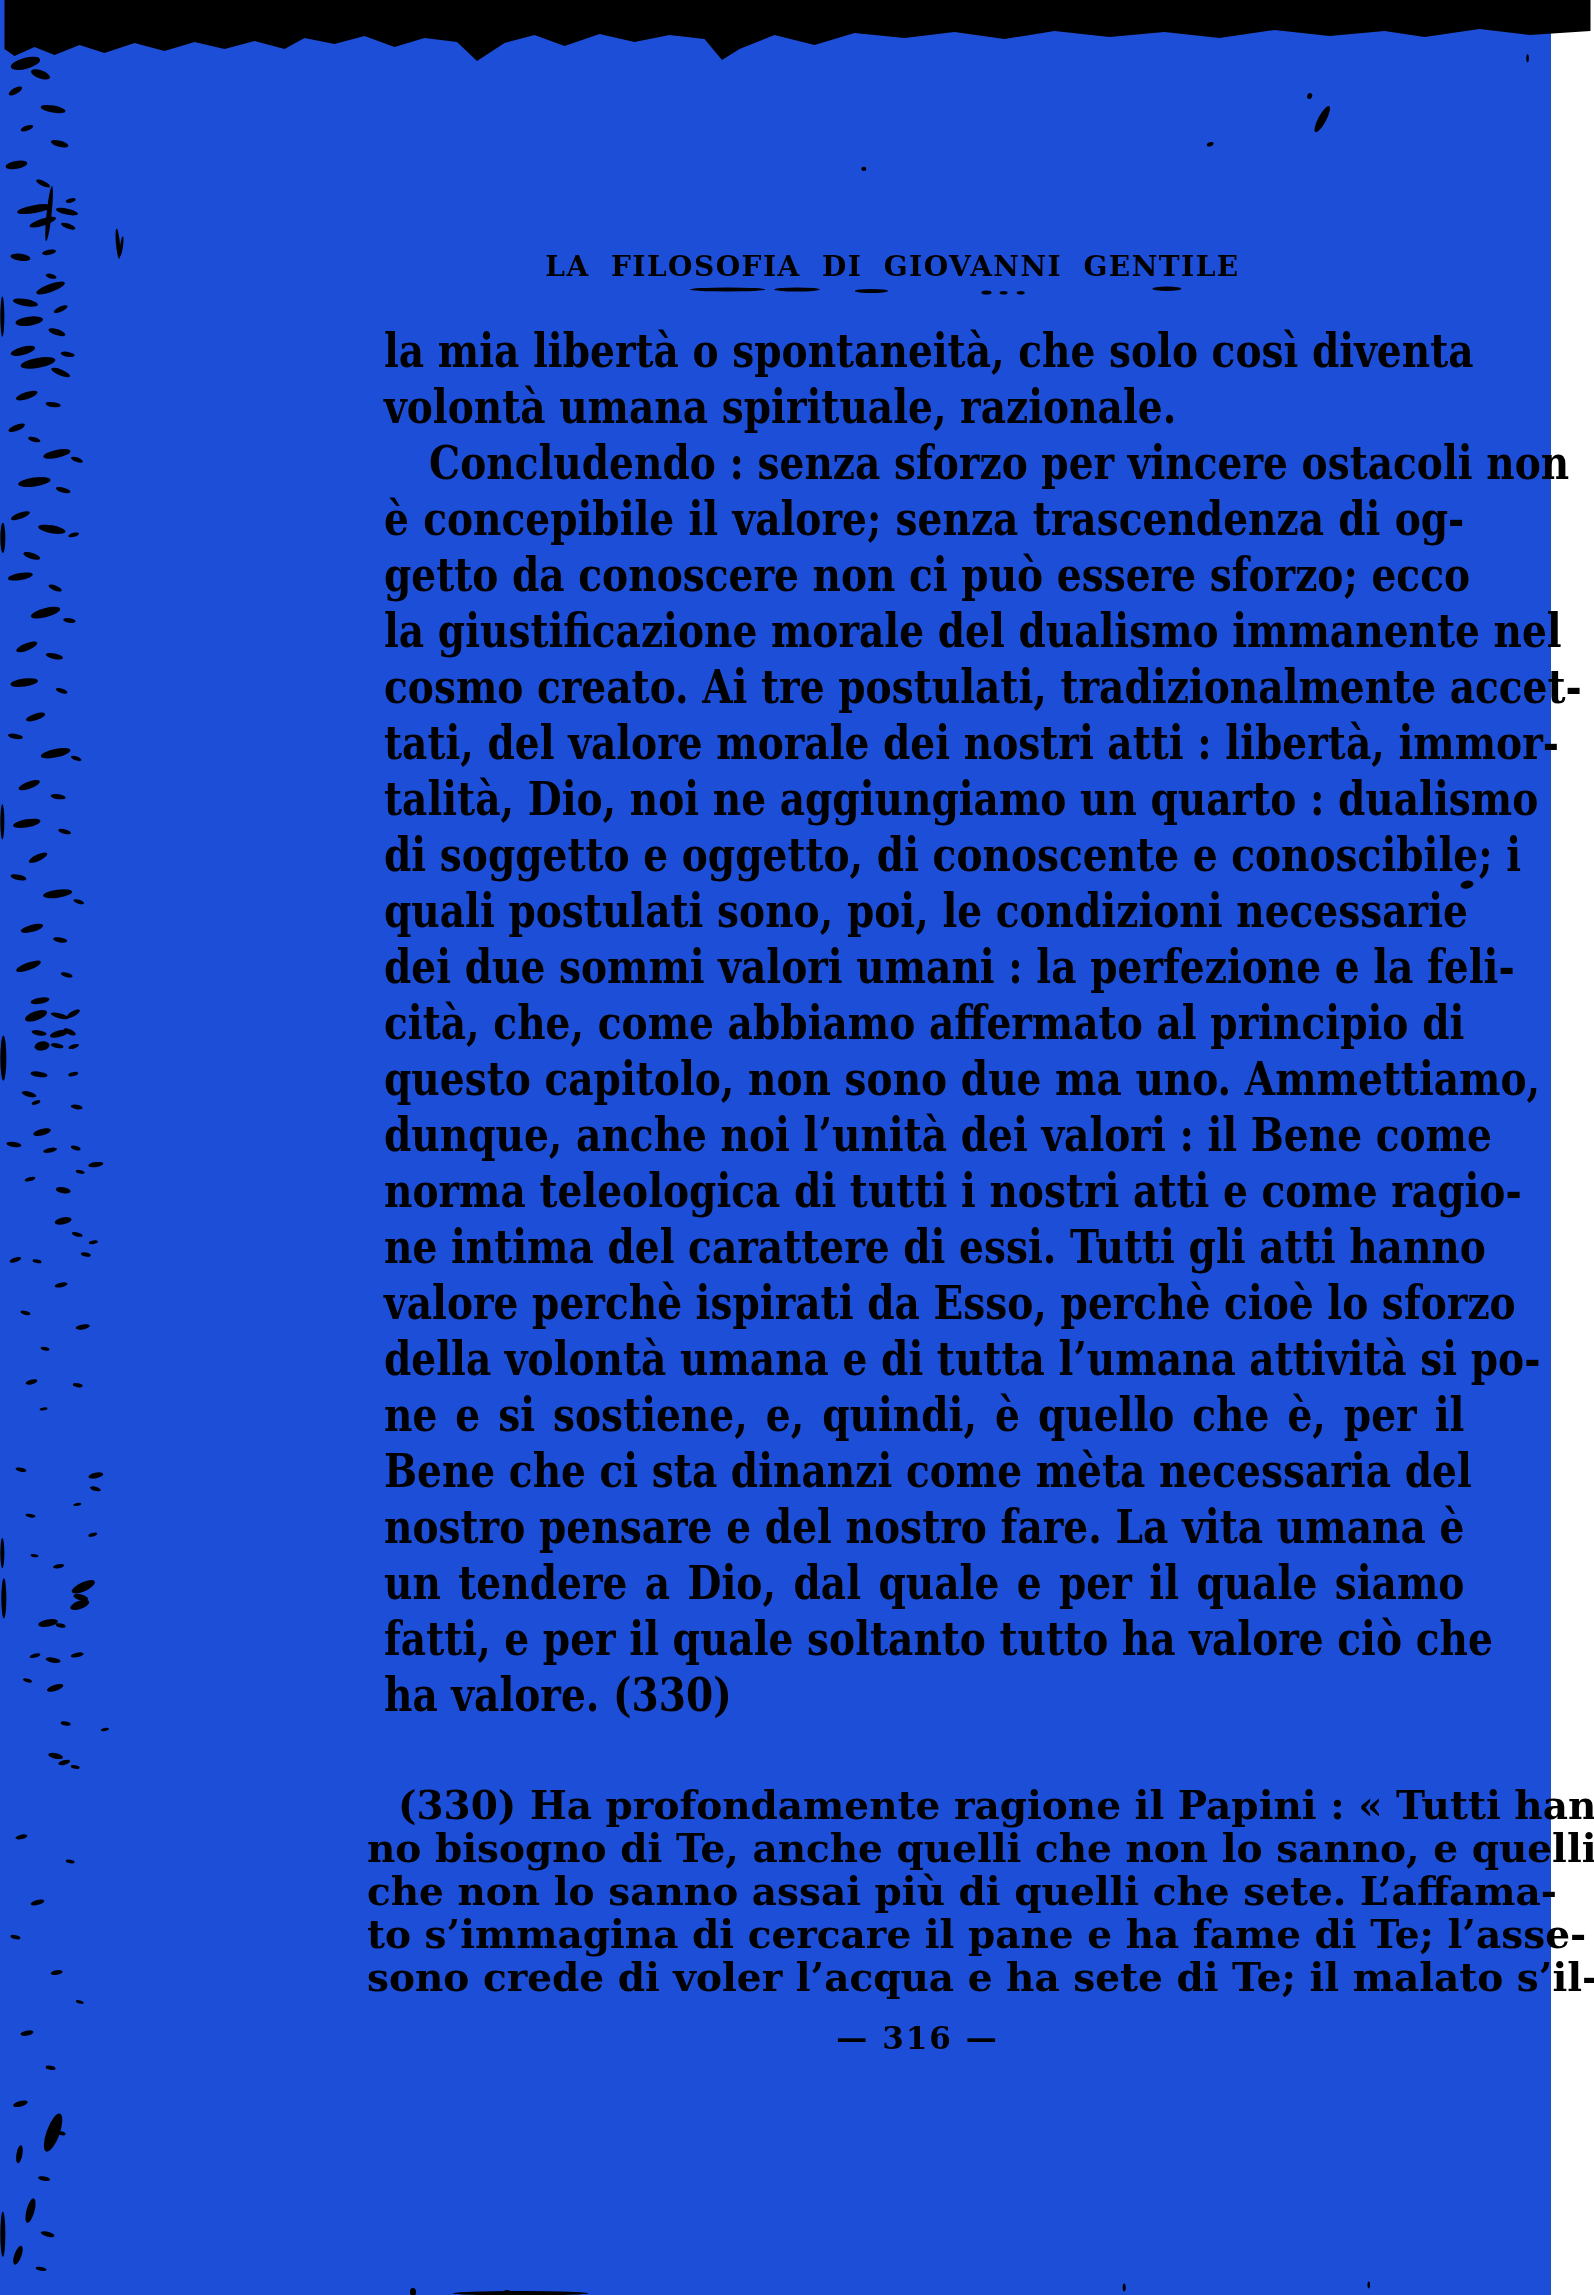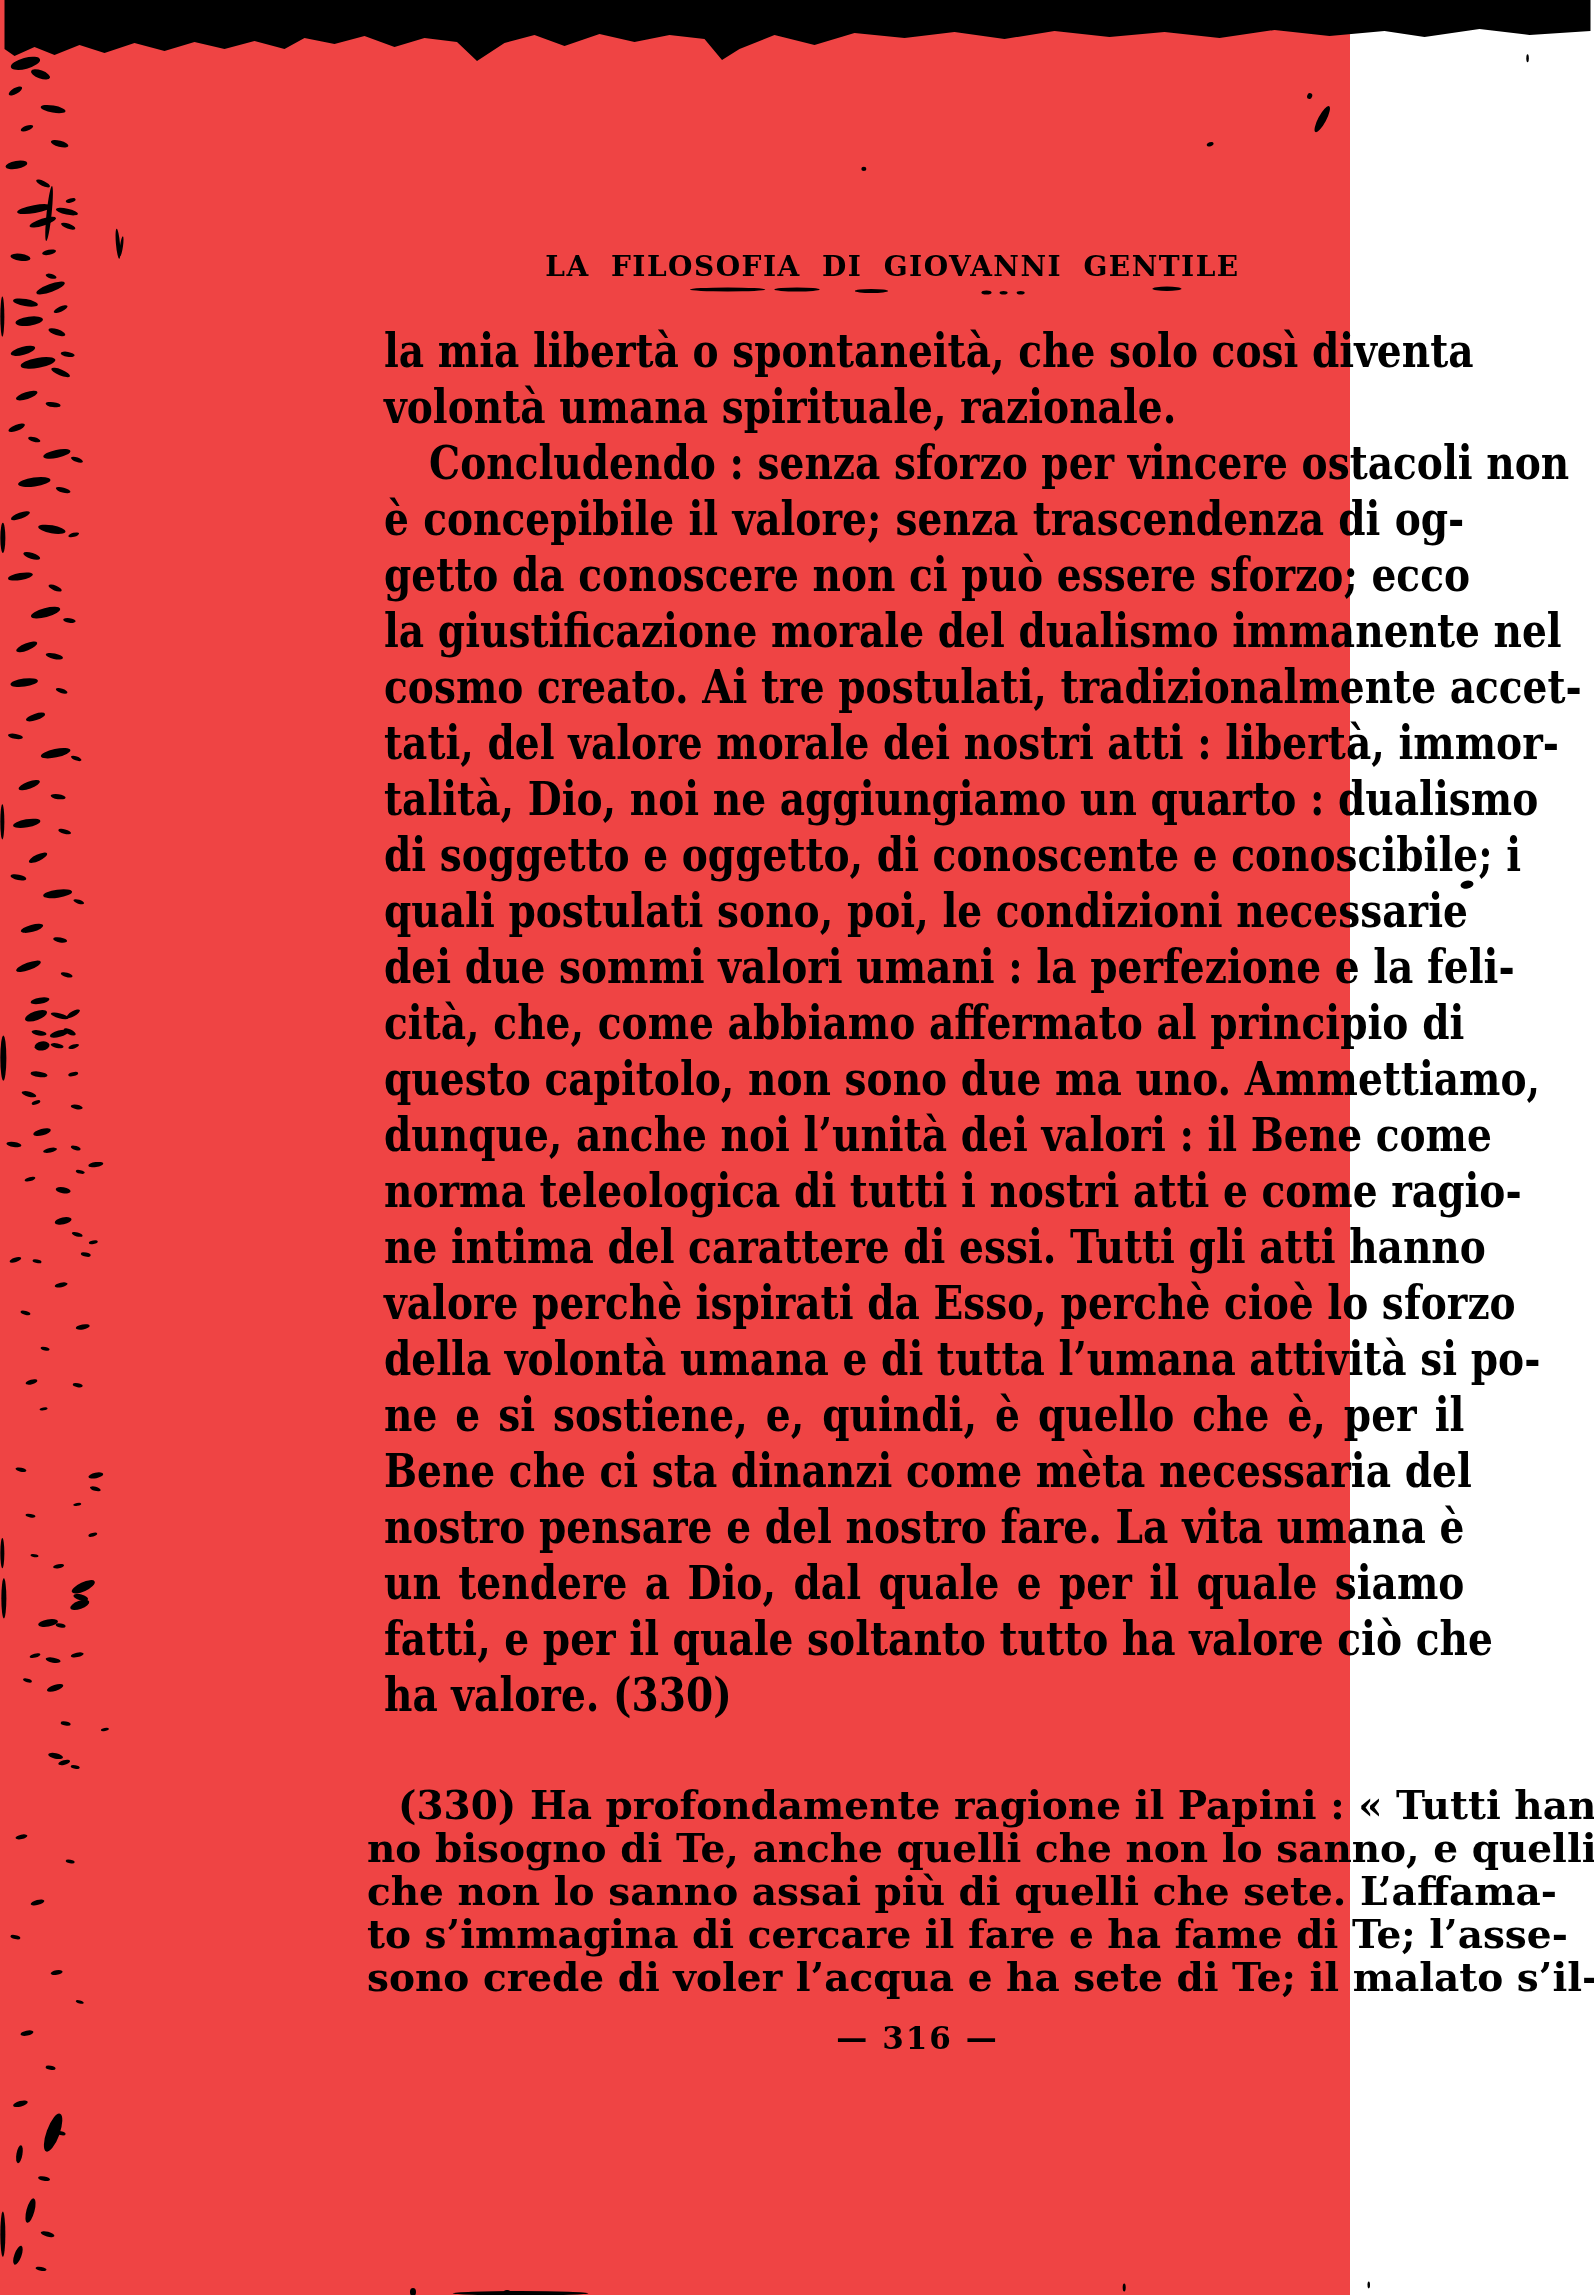--- a/index.html
+++ b/index.html
@@ -7,23 +7,23 @@
     padding: 0;
     width: 1595px;
     height: 2295px;
     background: #ffffff;
     overflow: hidden;
     position: relative;
   }
   #page {
     position: absolute;
     inset: 0;
-    width: 1350px;
+    width: 1551px;
     height: 2295px;
-    background: #ef4444;
+    background: #1d4ed8;
     color: #000000;
     font-family: "DejaVu Serif", "Liberation Serif", serif;
   }
   
   #topbar-svg {
     position: absolute;
     top: 0; left: 0;
     width: 1595px; height: 80px;
     display: block;
   }
@@ -314,20 +314,20 @@
     <div class="bline">nostro pensare e del nostro fare. La vita umana è</div>
     <div class="bline">un tendere a Dio, dal quale e per il quale siamo</div>
     <div class="bline">fatti, e per il quale soltanto tutto ha valore ciò che</div>
     <div class="bline para-end">ha valore. (330)</div>
   </div>
 
   <div class="footnote">
     <div class="fline fn-start">(330) Ha profondamente ragione il Papini : « Tutti han-</div>
     <div class="fline">no bisogno di Te, anche quelli che non lo sanno, e quelli</div>
     <div class="fline">che non lo sanno assai più di quelli che sete. L’affama-</div>
-    <div class="fline">to s’immagina di cercare il fare e ha fame di Te; l’asse-</div>
+    <div class="fline">to s’immagina di cercare il pane e ha fame di Te; l’asse-</div>
     <div class="fline">sono crede di voler l’acqua e ha sete di Te; il malato s’il-</div>
   </div>
 
   <div class="pagenum">— 316 —</div>
 
 </div>
 
 
 </body></html>

